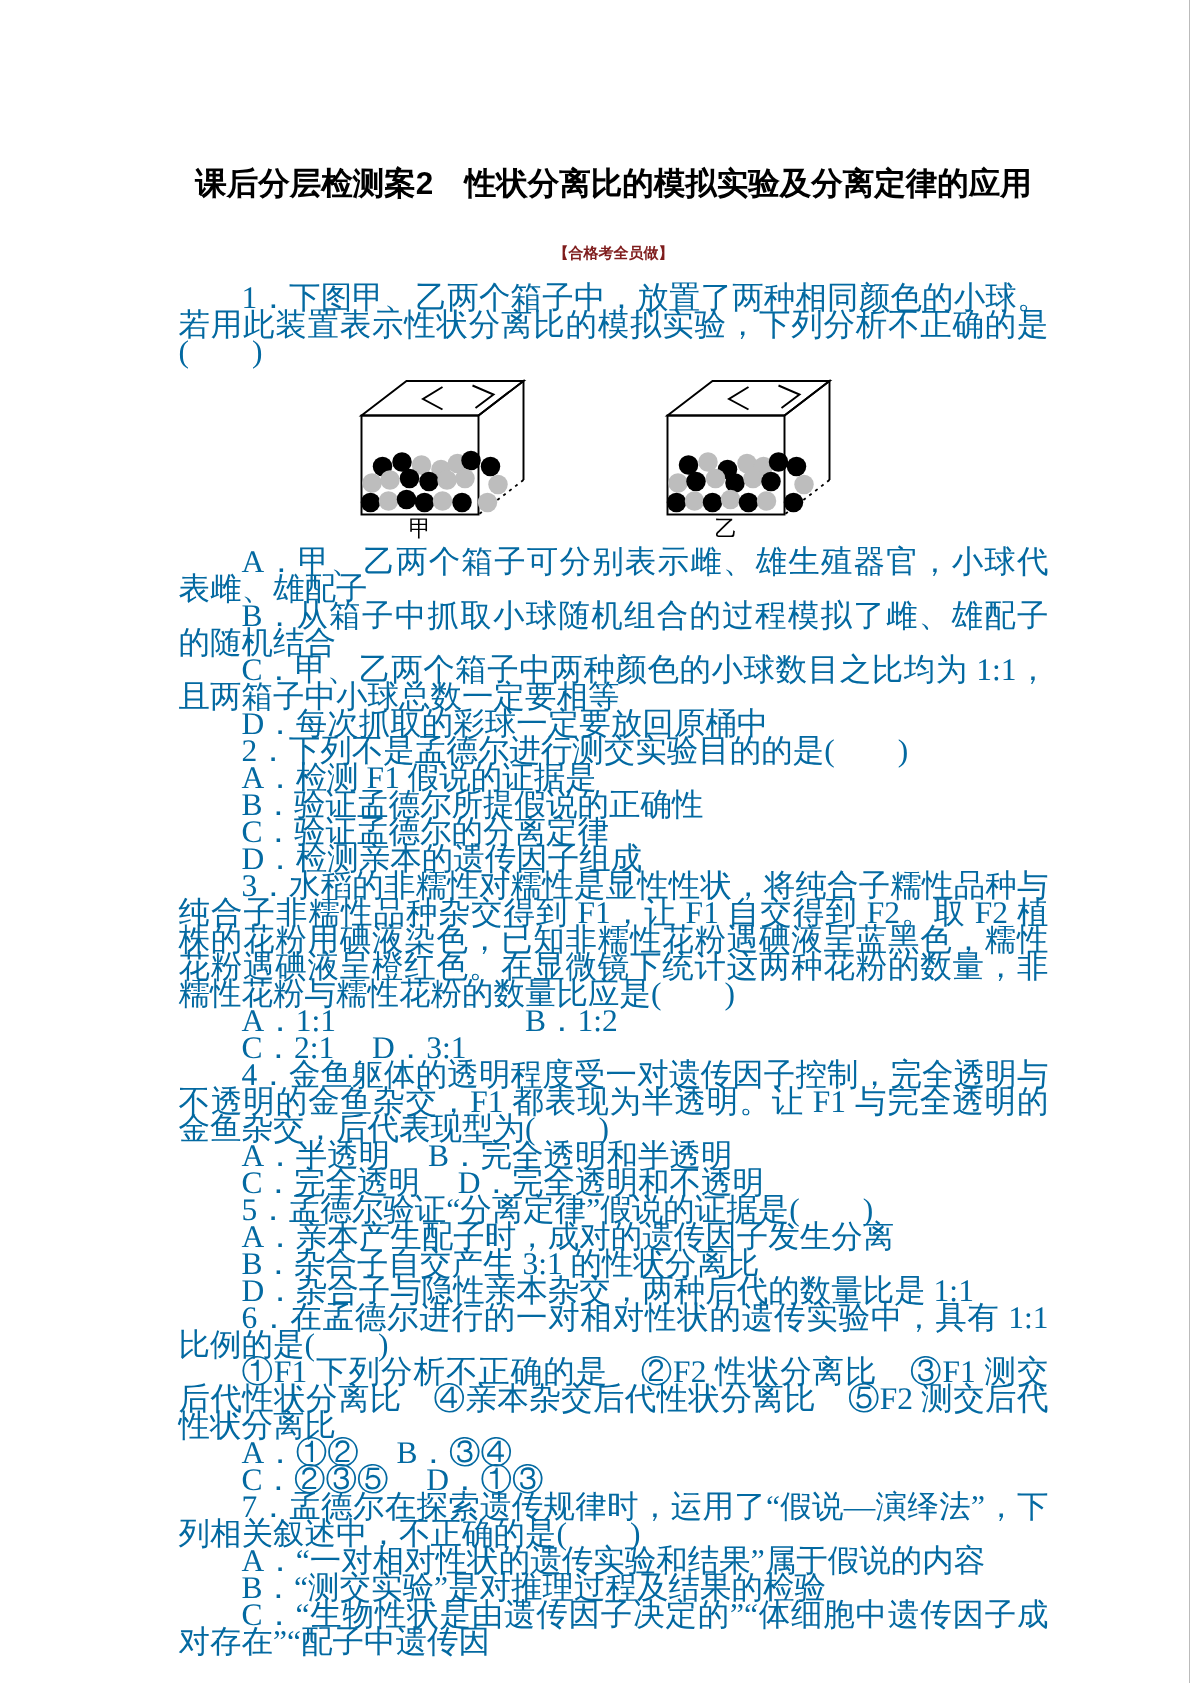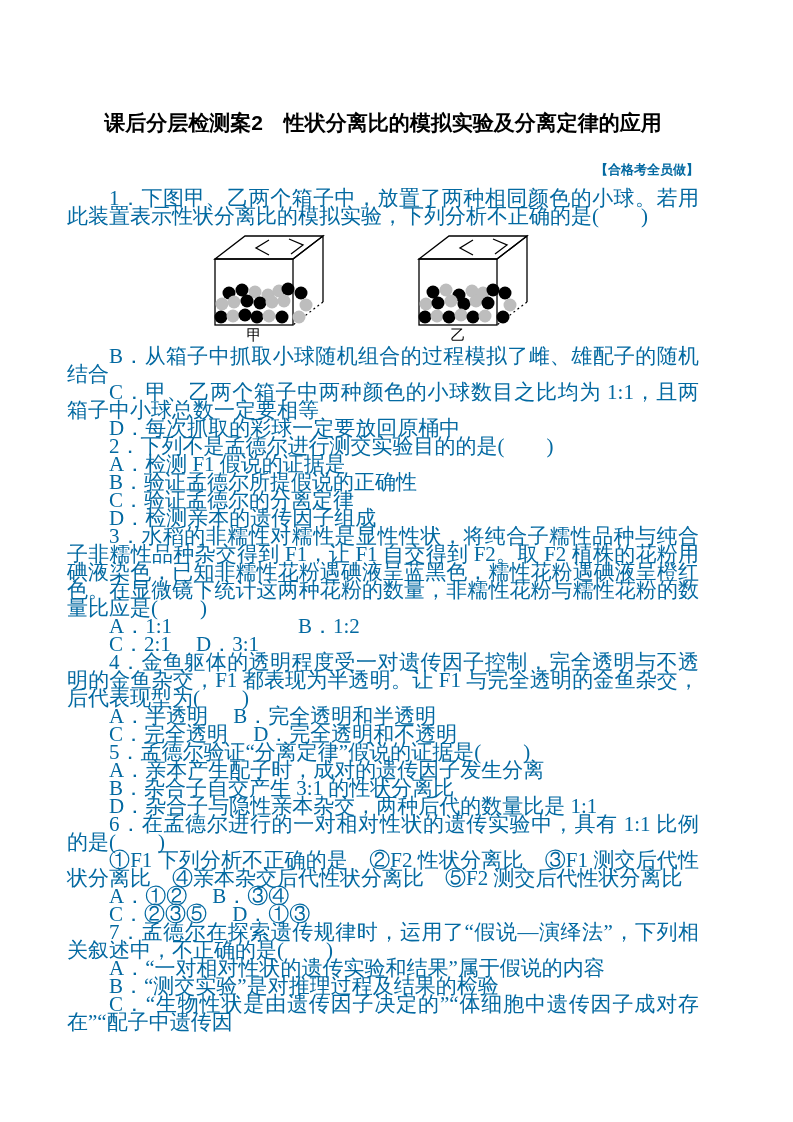--- a/index.html
+++ b/index.html
@@ -1,32 +1,32 @@
 <!DOCTYPE html>
 <html lang="zh"><head>
 <meta charset="utf-8">
 <style>
   html,body{margin:0;padding:0;background:#888;}
   .sheet{
     width:793px;height:1122px;background:#ffffff;color:#111;
     margin:0 auto;position:relative;overflow:hidden;
     font-family:"Liberation Serif","DejaVu Serif",serif;
   }
-  .content{padding:0 94px 0 67px;}
+  .content{padding:0 94px 0 119px;}
   h1.title{
     margin:100px 0 14px 0;
     font-family:"Liberation Sans","DejaVu Sans",sans-serif;
     font-size:21px;font-weight:bold;line-height:46px;
     text-align:center;color:#000;
   }
   .section-head{
-    text-align:right;
+    text-align:center;
     font-family:"Liberation Sans","DejaVu Sans",sans-serif;
-    font-size:13px;font-weight:bold;line-height:20px;
-    margin:0 0 9px 0;color:#0369a1;
+    font-size:10px;font-weight:bold;line-height:20px;
+    margin:0 0 9px 0;color:#7f1d1d;
   }
   p.stem,p.opt,p.sub{
     margin:0;font-size:21px;line-height:18px;
     text-indent:2em;text-align:justify;color:#0369a1;
   }
   .gap-sm{margin-left:1.2em;}
   .gap-wide{margin-left:6em;}
   .diagram{
     display:flex;justify-content:center;gap:52px;
     margin:4px 0 3px 0;
@@ -119,20 +119,21 @@
               <circle class="bl" cx="76" cy="87" r="6.5"></circle>
               <circle class="bd" cx="96" cy="64" r="6.5"></circle>
               <circle class="bl" cx="101" cy="76" r="6.5"></circle>
               <circle class="bd" cx="94" cy="88" r="6.5"></circle>
             </g>
           </svg>
           <figcaption>乙</figcaption>
         </figure>
       </div>
 
+      <p class="opt">A．甲、乙两个箱子可分别表示雌、雄生殖器官，小球代表雌、雄配子</p>
       <p class="opt">B．从箱子中抓取小球随机组合的过程模拟了雌、雄配子的随机结合</p>
       <p class="opt">C．甲、乙两个箱子中两种颜色的小球数目之比均为 1:1，且两箱子中小球总数一定要相等</p>
       <p class="opt">D．每次抓取的彩球一定要放回原桶中</p>
     </section>
 
     <section>
       <p class="stem">2．下列不是孟德尔进行测交实验目的的是(　　)</p>
       <p class="opt">A．检测 F1 假说的证据是</p>
       <p class="opt">B．验证孟德尔所提假说的正确性</p>
       <p class="opt">C．验证孟德尔的分离定律</p>

